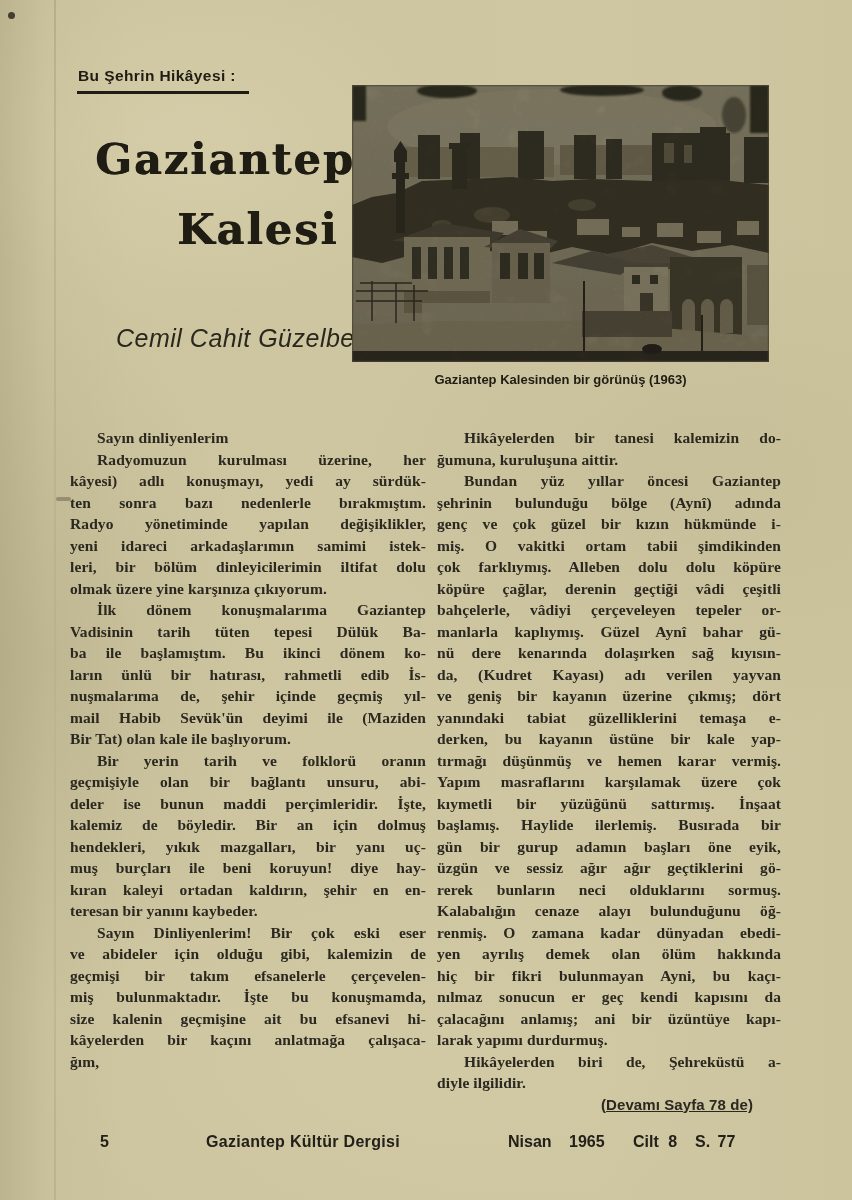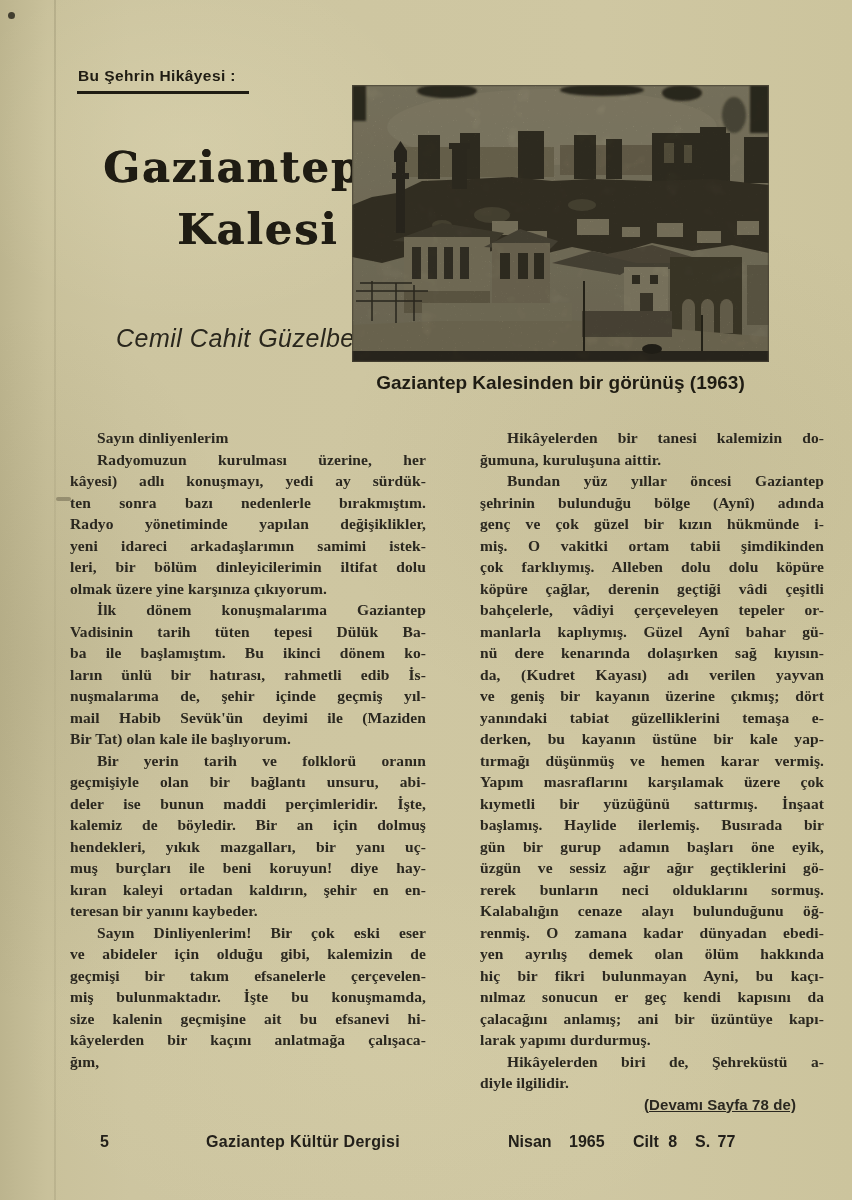--- a/index.html
+++ b/index.html
@@ -23,25 +23,25 @@
     font-weight:bold;font-size:15.5px;letter-spacing:.4px;color:#1f1c13;}
   .kicker-underline{position:absolute;left:77px;top:91px;width:172px;height:3px;background:#1f1c13;}
   .title-line{position:absolute;font-family:"DejaVu Serif",serif;font-weight:bold;
     font-size:43px;letter-spacing:2px;color:#1f1c13;text-shadow:.7px 0 0 #1f1c13;}
   .title-1{left:87px;top:126px;}
   .title-2{left:177px;top:204px;}
   .author{position:absolute;left:116px;top:324px;font-family:"Liberation Sans",sans-serif;
     font-style:italic;font-size:25px;letter-spacing:.5px;color:#2a271d;}
   .photo{position:absolute;left:352px;top:85px;width:417px;height:277px;margin:0;}
   .caption{position:absolute;left:352px;top:372px;width:417px;text-align:center;
-    font-family:"Liberation Sans",sans-serif;font-weight:bold;font-size:19px;color:#1f1c13;}
+    font-family:"Liberation Sans",sans-serif;font-weight:bold;font-size:13px;color:#1f1c13;}
   .col{position:absolute;top:427px;font-size:15.5px;line-height:21.5px;font-weight:bold;
     color:#2b2820;letter-spacing:.1px;}
   .col-left{left:70px;width:356px;}
-  .col-right{left:437px;width:344px;margin-left:43px;}
+  .col-right{left:437px;width:344px;}
   .para{margin:0;}
   .line{text-align:justify;text-align-last:justify;min-height:21.5px;}
   .line.last{text-align-last:left;}
   .line.first{text-indent:27px;}
   .para.align-right .line{text-align:right;text-align-last:right;padding-right:28px;text-decoration:underline;}
   .para.sans .line{font-family:"Liberation Sans",sans-serif;font-size:15px;}
   .footer span{position:absolute;top:1133px;font-family:"Liberation Sans",sans-serif;
     font-weight:bold;font-size:16px;color:#23201a;}
   .f-page{left:100px;}
   .f-journal{left:206px;letter-spacing:.3px;}
@@ -54,21 +54,21 @@
 
 <div class="sheet">
 
   <div class="crease"></div>
   <div class="dot-artifact"></div>
   <div class="smudge"></div>
 
   <div class="kicker">Bu Şehrin Hikâyesi :</div>
   <div class="kicker-underline"></div>
 
-  <h1 class="title-line title-1" style="margin:16px;">Gaziantep</h1>
+  <h1 class="title-line title-1" style="margin:8px;">Gaziantep</h1>
   <h1 class="title-line title-2" style="margin:0;">Kalesi</h1>
 
   <div class="author">Cemil Cahit Güzelbey</div>
 
   <figure class="photo">
     <svg width="417" height="277" viewBox="0 0 417 277" xmlns="http://www.w3.org/2000/svg">
       <defs>
         <linearGradient id="skyGrad" x1="0" y1="0" x2="0" y2="1">
           <stop offset="0" stop-color="#bdb593"></stop>
           <stop offset="1" stop-color="#a9a182"></stop>

